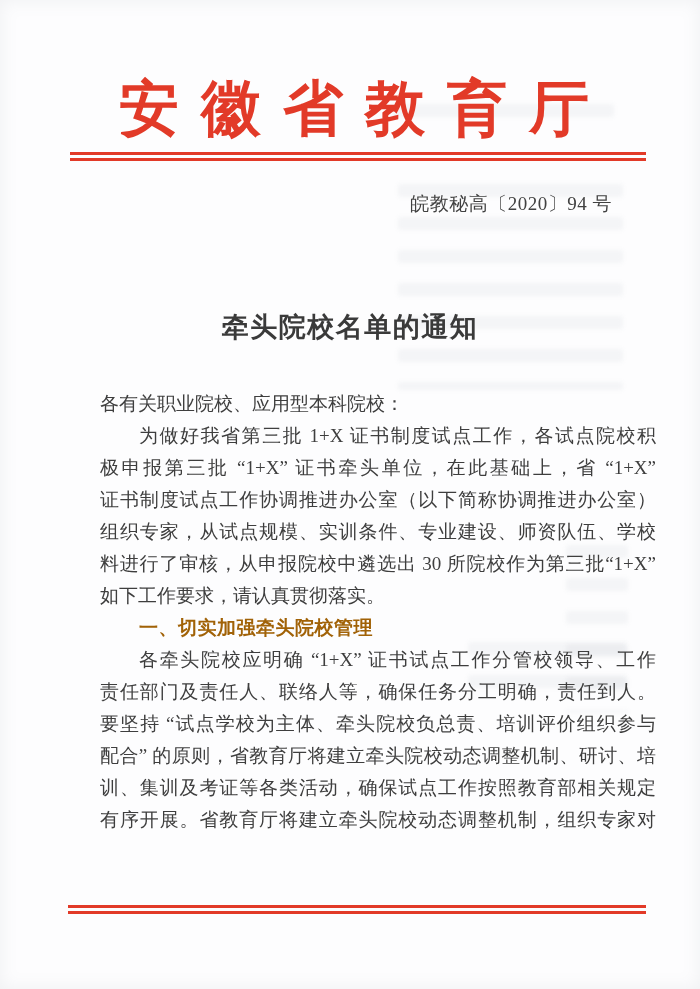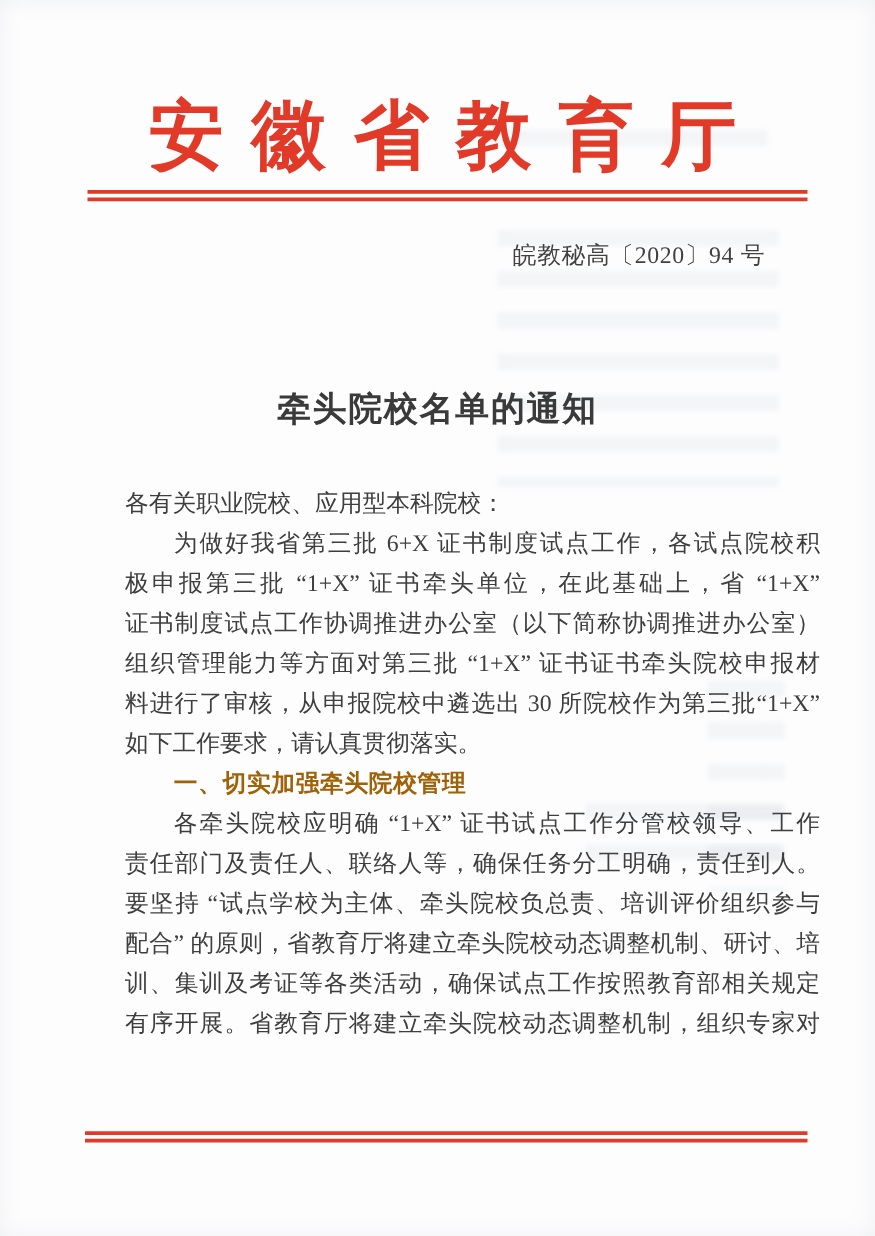--- a/index.html
+++ b/index.html
@@ -130,28 +130,28 @@
 
   <h1 class="doc-title">
     <br>
     <span>牵头院校名单的通知</span>
   </h1>
 
   <div class="doc-body">
 
       <div class="body-line">各有关职业院校、应用型本科院校：</div>
 
-      <div class="body-line indent justify">为做好我省第三批 6+X 证书制度试点工作，各试点院校积</div>
+      <div class="body-line indent justify">为做好我省第三批 1+X 证书制度试点工作，各试点院校积</div>
 
       <div class="body-line justify">极申报第三批 “1+X” 证书牵头单位，在此基础上，省 “1+X”</div>
 
       <div class="body-line justify">证书制度试点工作协调推进办公室（以下简称协调推进办公室）</div>
 
+      <div class="body-line justify">组织专家，从试点规模、实训条件、专业建设、师资队伍、学校</div>
 
-      <div class="body-line justify">组织管理能力等方面对第三批 “1+X” 证书证书牵头院校申报材</div>
 
       <div class="body-line justify">料进行了审核，从申报院校中遴选出 30 所院校作为第三批“1+X”</div>
 
 
       <div class="body-line">如下工作要求，请认真贯彻落实。</div>
 
       <div class="body-line indent bold">一、切实加强牵头院校管理</div>
 
       <div class="body-line indent justify">各牵头院校应明确 “1+X” 证书试点工作分管校领导、工作</div>
 

